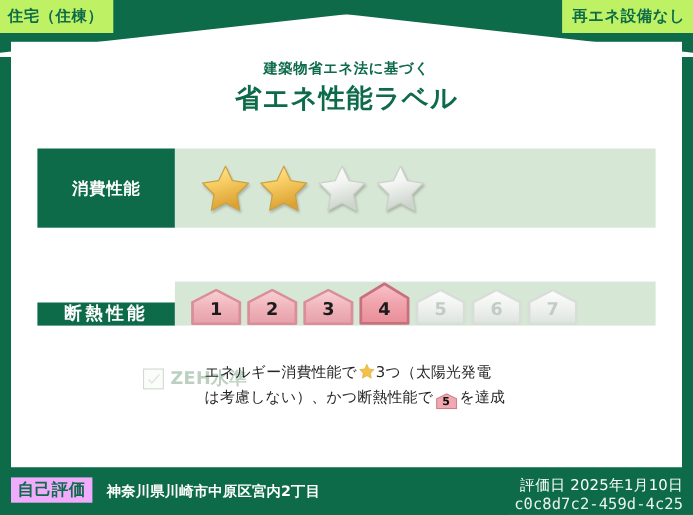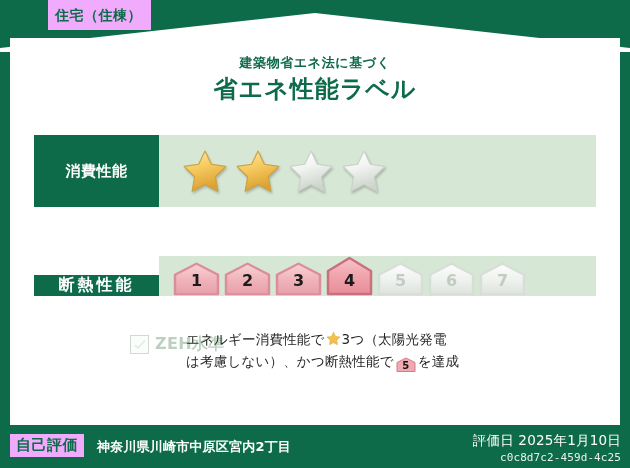--- a/index.html
+++ b/index.html
@@ -22,28 +22,28 @@
   }
   .roof-white{
     position:absolute;left:0;top:0;width:630px;height:52px;
     background:#ffffff;
     clip-path:polygon(0 48px, 315px 13px, 630px 48px, 630px 52px, 0 52px);
   }
 
   
   .tag{
     position:absolute;top:0;
-    background:#f0abfc;
+    background:#bef264;
     color:#0d6b4a;
     font-weight:bold;
     font-size:14px;
     letter-spacing:0.5px;
     line-height:30px;
     height:30px;
-    display:flex;align-items:center;margin-left:48px;
+    display:flex;align-items:center;
   }
   .tag-left{left:0;padding:0 9px 0 7px;}
   .tag-right{right:0;padding:0 7px 0 9px;}
 
   
   .card{
     position:absolute;left:10px;top:38px;
     width:610px;height:387px;
     background:#ffffff;
     box-sizing:border-box;
@@ -154,35 +154,38 @@
   .foot-addr{
     position:absolute;left:97px;top:13px;
     font-size:13px;font-weight:bold;letter-spacing:0.2px;
   }
   .foot-date{
     position:absolute;right:9px;top:7px;
     font-size:13.5px;font-weight:normal;text-align:right;letter-spacing:0.2px;
   }
   .foot-id{
     position:absolute;right:9px;top:26px;
-    font-size:11px;text-align:right;color:#e9f2ee;
+    font-size:14px;text-align:right;color:#e9f2ee;
     font-family:"DejaVu Sans Mono","Liberation Mono",monospace;
     letter-spacing:0.1px;
   }
 </style>
 </head>
 <body>
 
 <div class="label">
 
   <div class="roof-area">
     <div class="roof-white"></div>
   </div>
   <div class="tag tag-left">
     <span>住宅（住棟）</span>
+  </div>
+  <div class="tag tag-right">
+    <span>再エネ設備なし</span>
   </div>
 
   <div class="card">
     <div class="card-inner">
 
       <div class="title-wrap">
         <div class="title-sub">建築物省エネ法に基づく</div>
         <div class="title-main">省エネ性能ラベル</div>
       </div>
 

